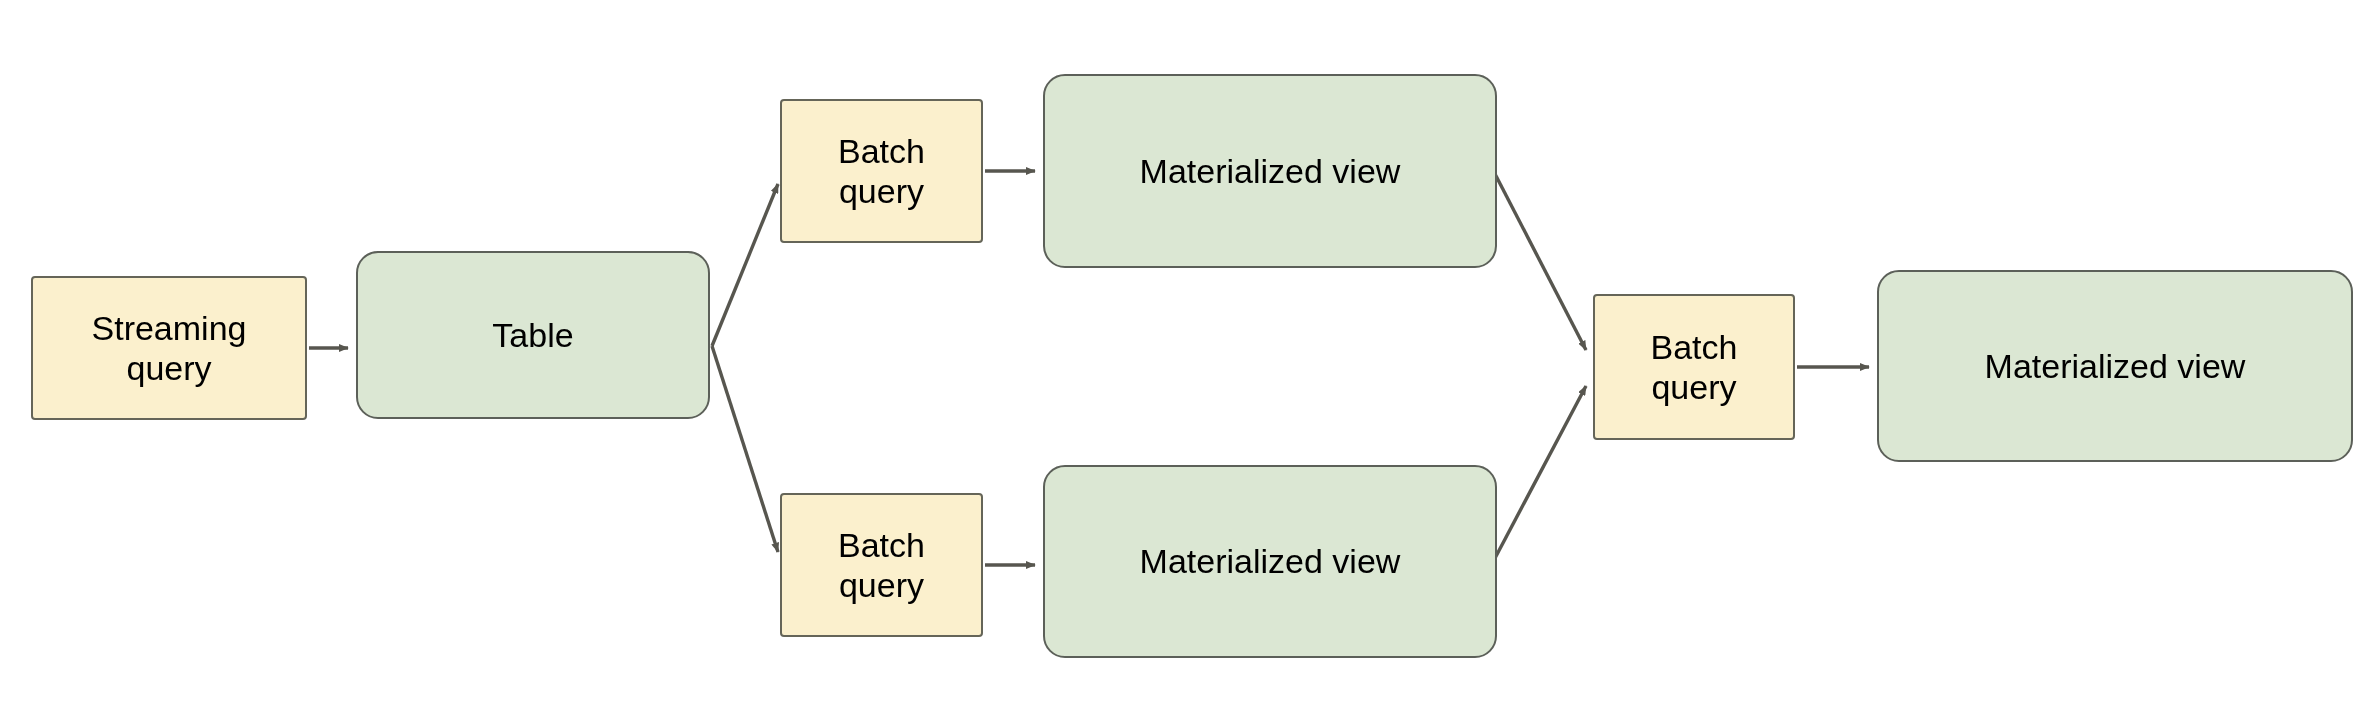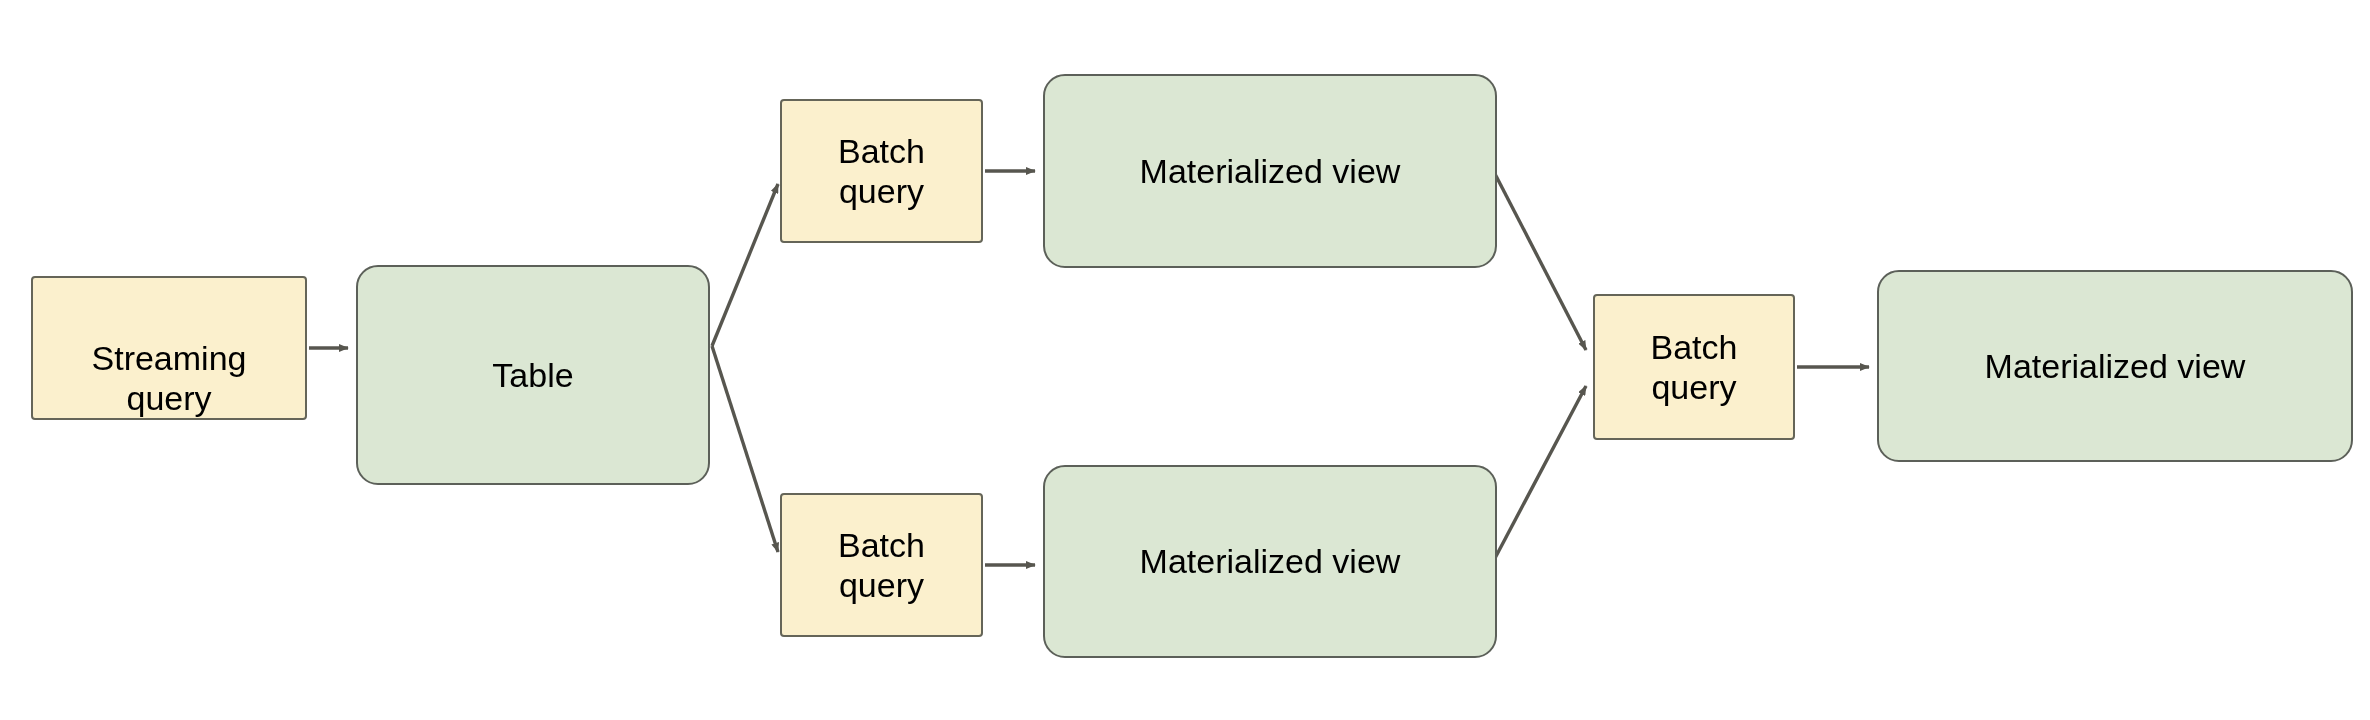--- a/index.html
+++ b/index.html
@@ -68,26 +68,26 @@
         <path d="M 712 346 L 778 184" fill="none" stroke="#57564f" stroke-width="3.4" stroke-linecap="butt" marker-end="url(#arrowhead)"></path>
         <path d="M 712 346 L 778 552" fill="none" stroke="#57564f" stroke-width="3.4" stroke-linecap="butt" marker-end="url(#arrowhead)"></path>
         <path d="M 985 171 L 1035 171" fill="none" stroke="#57564f" stroke-width="3.4" stroke-linecap="butt" marker-end="url(#arrowhead)"></path>
         <path d="M 985 565 L 1035 565" fill="none" stroke="#57564f" stroke-width="3.4" stroke-linecap="butt" marker-end="url(#arrowhead)"></path>
         <path d="M 1494 172 L 1586 350" fill="none" stroke="#57564f" stroke-width="3.4" stroke-linecap="butt" marker-end="url(#arrowhead)"></path>
         <path d="M 1494 560 L 1586 386" fill="none" stroke="#57564f" stroke-width="3.4" stroke-linecap="butt" marker-end="url(#arrowhead)"></path>
         <path d="M 1797 367 L 1869 367" fill="none" stroke="#57564f" stroke-width="3.4" stroke-linecap="butt" marker-end="url(#arrowhead)"></path>
       </g>
   </svg>
 
-  <div class="node node-process" style="left: 31px; top: 276px; width: 276px; height: 144px; align-items: flex-end;">
+  <div class="node node-process" style="left: 31px; top: 276px; width: 276px; height: 144px;">
     <span>Streaming
 query</span>
   </div>
 
-  <div class="node node-store" style="left: 356px; top: 265px; width: 354px; height: 220px;">
+  <div class="node node-store" style="left: 356px; top: 251px; width: 354px; height: 168px;">
     <span>Table</span>
   </div>
 
   <div class="node node-process" style="left: 780px; top: 99px; width: 203px; height: 144px;">
     <span>Batch
 query</span>
   </div>
 
   <div class="node node-store" style="left: 1043px; top: 74px; width: 454px; height: 194px;">
     <span>Materialized view</span>

